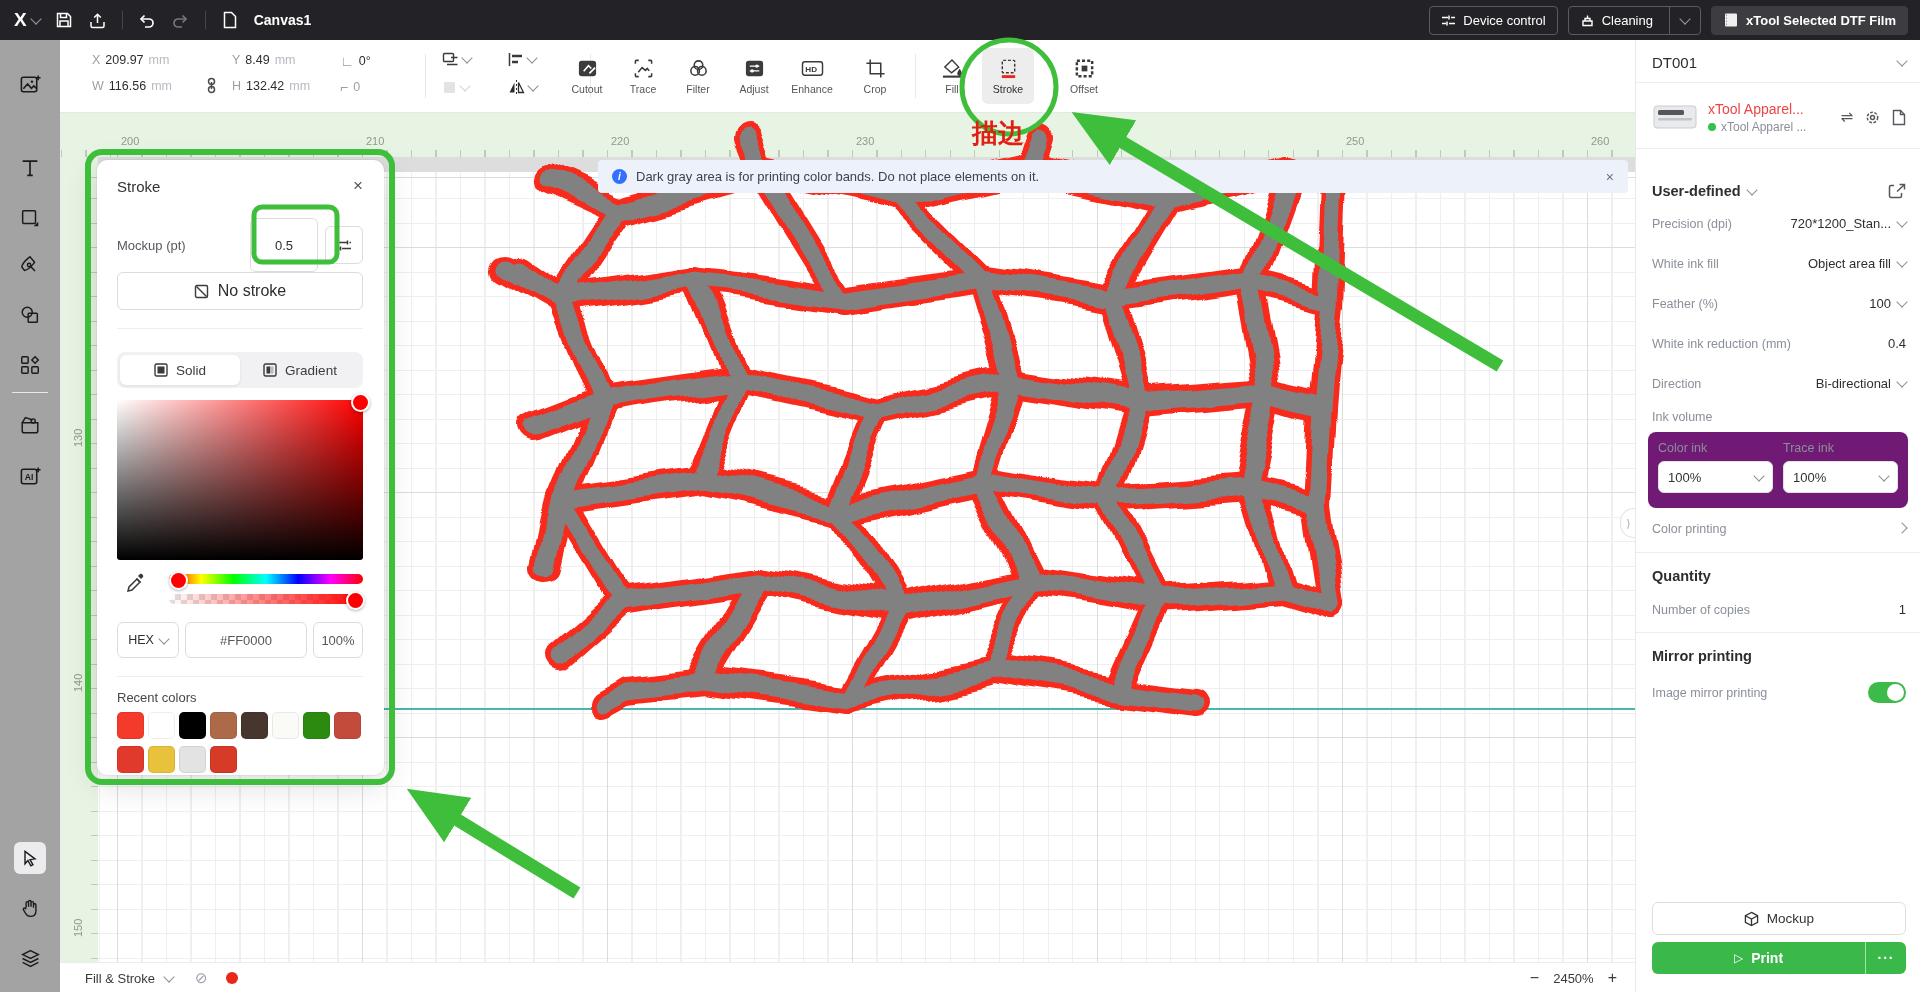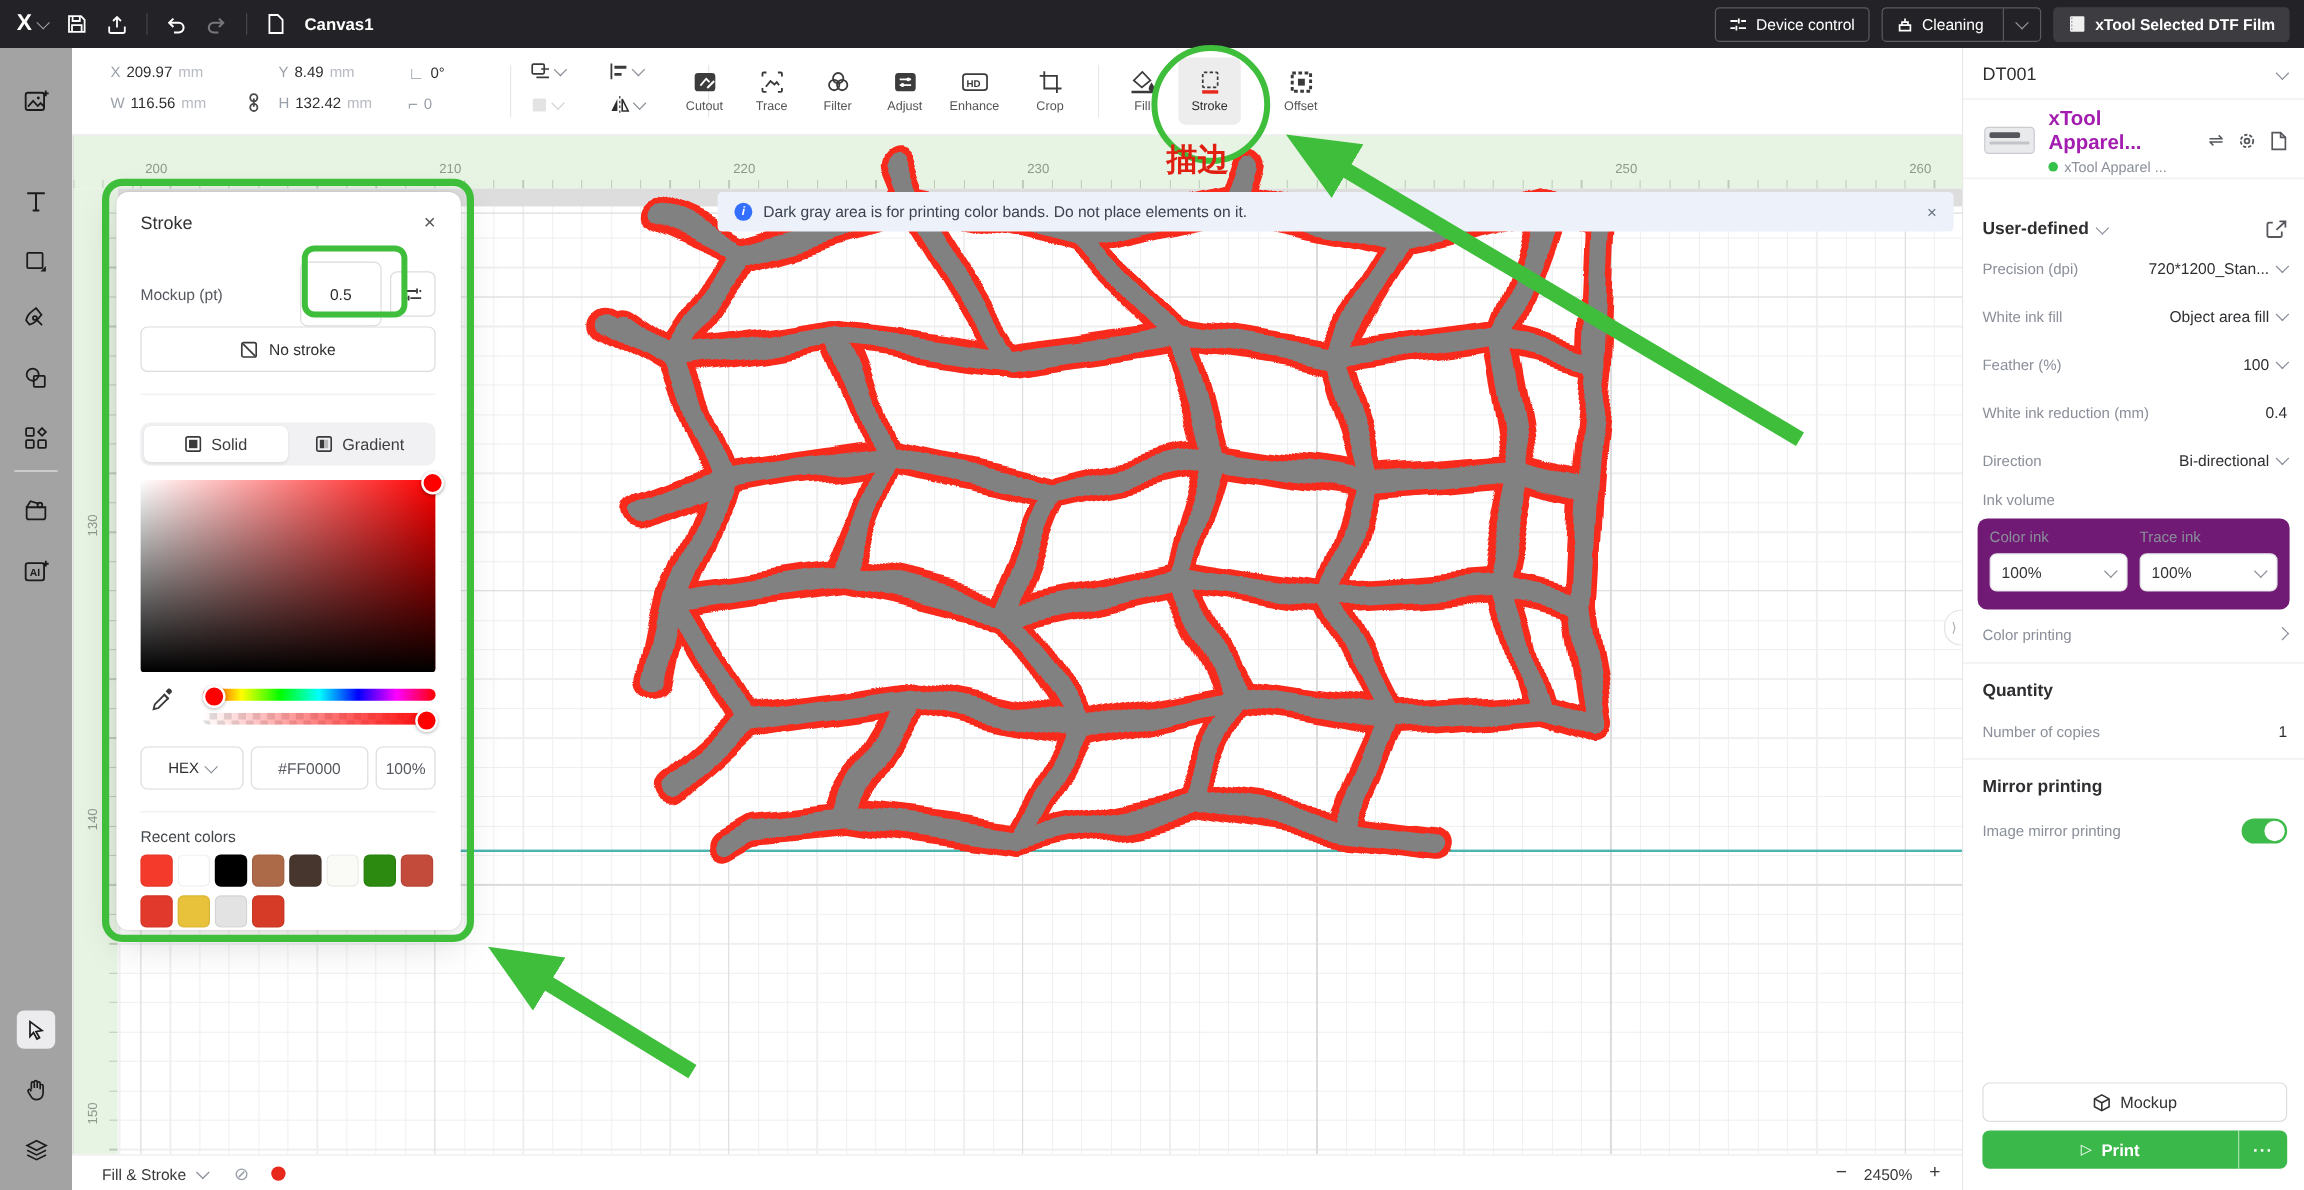--- a/index.html
+++ b/index.html
@@ -468,21 +468,21 @@
   </div>
   <div class="rp-div" style="top:42px"></div>
 
   <div class="rp-row" style="top:55px;height:44px;justify-content:flex-start;gap:10px">
     <svg class="ic" width="46" height="30" viewBox="0 0 46 30">
       <rect x="2" y="4" width="42" height="22" rx="3" fill="#e9eaec" stroke="#c9cbd0"></rect>
       <rect x="6" y="8" width="26" height="5" rx="1.5" fill="#55575c"></rect>
       <rect x="6" y="16" width="34" height="2.5" rx="1" fill="#c2c4c9"></rect>
     </svg>
     <span style="display:flex;flex-direction:column;gap:3px">
-      <span style="font-size:17px;font-weight:700;color:#a21caf">xTool Apparel...</span>
+      <span style="font-size:14px;font-weight:400;color:#ef4444">xTool Apparel...</span>
       <span style="display:flex;align-items:center;gap:5px;font-size:12px;color:#8a8f99">
         <span style="width:8px;height:8px;border-radius:50%;background:#35c24b"></span>
         <span>xTool Apparel ...</span>
       </span>
     </span>
     <span style="margin-left:auto;display:flex;gap:11px;align-items:center;color:#55575c">
       <span style="font-size:15px">⇌</span>
       <svg class="ic" width="17" height="17" viewBox="0 0 17 17" fill="none">
           <circle cx="8.5" cy="8.5" r="5.2" stroke="#55575c" stroke-width="1.5" stroke-dasharray="2.7 1.6"></circle>
           <circle cx="8.5" cy="8.5" r="2" stroke="#55575c" stroke-width="1.5"></circle>
@@ -628,21 +628,21 @@
           <path d="M1 4.5h9M12.5 4.5H14M1 10.5h1.5M5 10.5h9"></path>
           <path d="M10.5 2.5v4M3.5 8.5v4"></path>
         </svg>
     </span>
   </div>
   <div class="sp-row inp" style="top:112px;height:38px;gap:9px">
     <svg class="ic" width="15" height="15" viewBox="0 0 15 15" fill="none" stroke="#3a3a3a" stroke-width="1.4">
         <rect x="1.5" y="1.5" width="12" height="12" rx="1.5"></rect>
         <path d="M2.5 2.5l10 10"></path>
       </svg>
-    <span style="font-size:13px">No stroke</span>
+    <span style="font-size:16px">No stroke</span>
   </div>
   <div class="sp-row" style="top:168px;height:1px;background:#eee"></div>
   <div class="tabs">
     <span class="tab on">
       <svg class="ic" width="14" height="14" viewBox="0 0 14 14">
           <rect x="1" y="1" width="12" height="12" rx="1.5" fill="none" stroke="#3a3a3a" stroke-width="1.4"></rect>
           <rect x="3.5" y="3.5" width="7" height="7" fill="#3a3a3a"></rect>
         </svg>
       <span>Solid</span>
     </span>
@@ -665,21 +665,21 @@
         <path d="m11.5 6.5 4 4" stroke="#3a3a3a" stroke-width="1.5"></path>
       </svg>
   </div>
   <div class="hue">
       <span class="knob" style="left:0px;top:-3px"></span>
     </div>
   <div class="alpha">
       <span class="knob" style="right:-2px;top:-3px"></span>
     </div>
   <div class="sp-row" style="top:462px;display:flex;gap:6px">
-    <span class="inp" style="width:86px;height:36px;gap:6px;font-size:12.5px">
+    <span class="inp" style="width:62px;height:36px;gap:6px;font-size:12.5px">
         <span>HEX</span>
         <span class="cv dark" style="margin-top:-2px"></span>
       </span>
     <span class="inp" style="flex:1;height:36px;color:#55585e">
         <span>#FF0000</span>
       </span>
     <span class="inp" style="width:50px;height:36px;color:#55585e">
         <span>100%</span>
       </span>
   </div>

